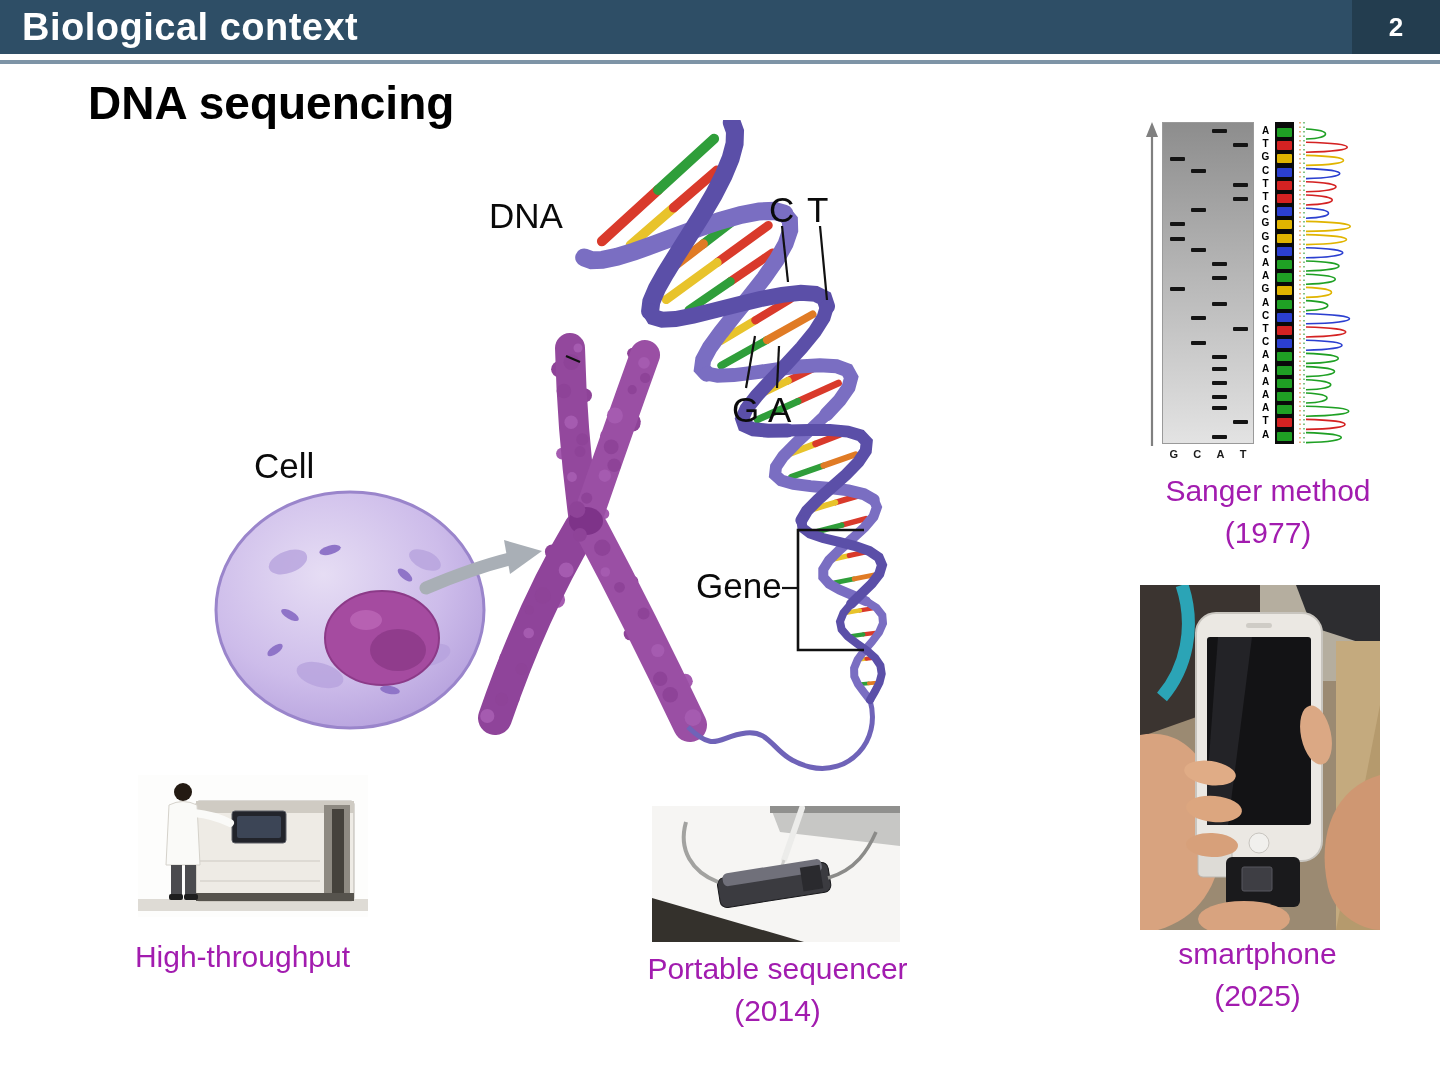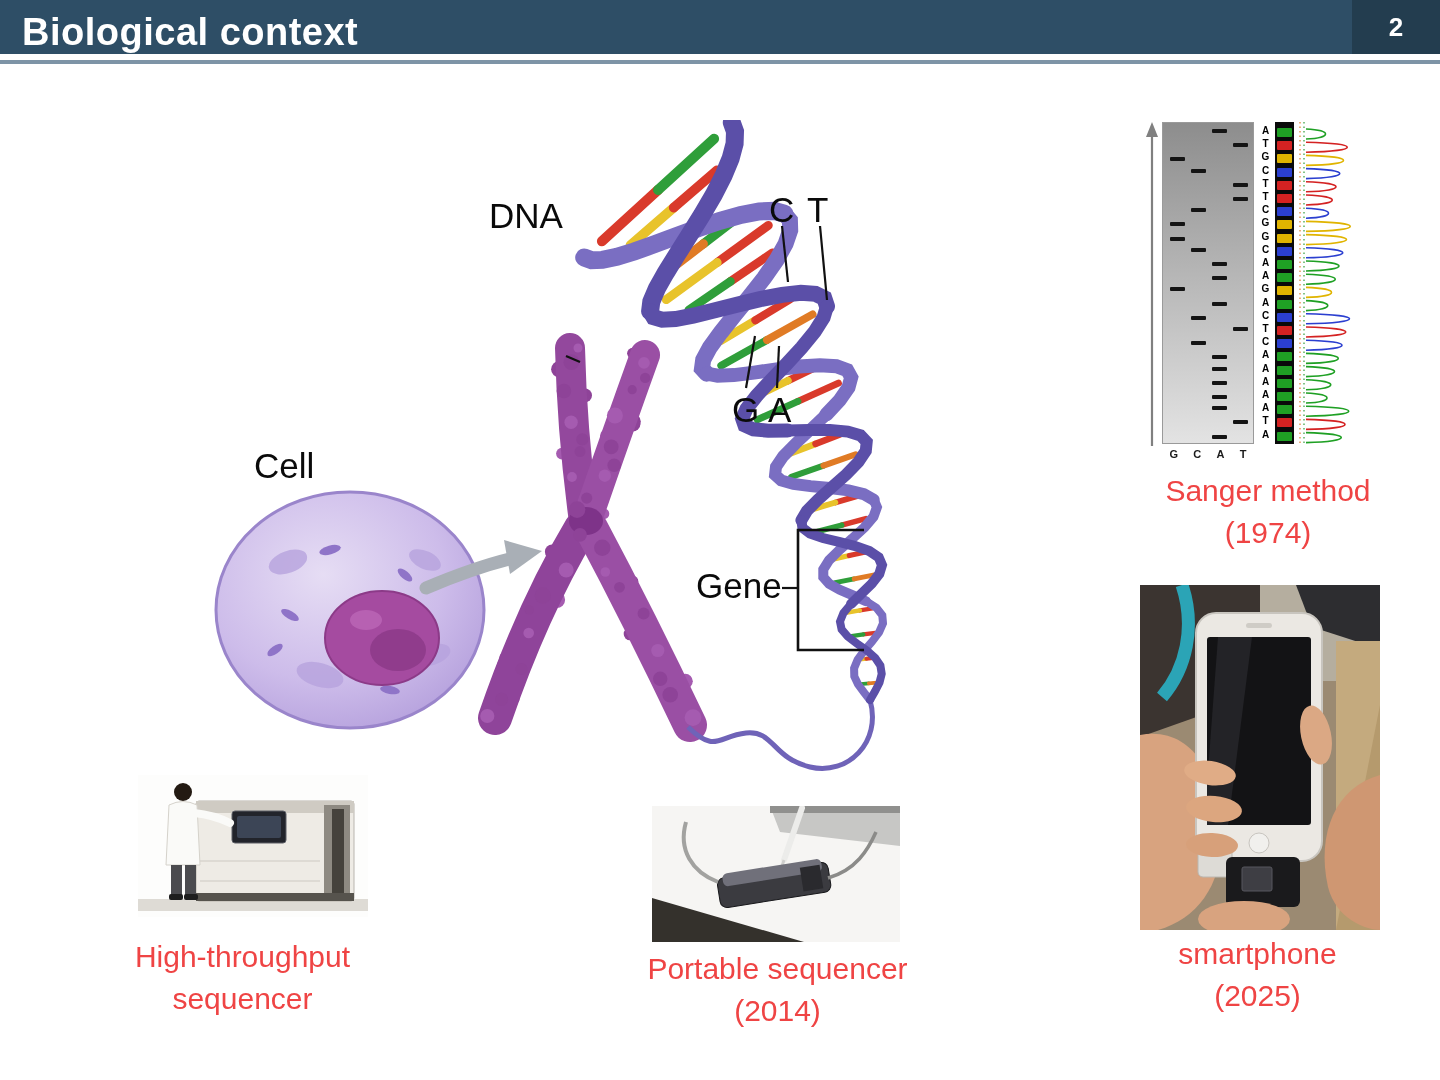--- a/index.html
+++ b/index.html
@@ -1,30 +1,30 @@
 <!DOCTYPE html>
 <html><head>
 <meta charset="utf-8">
 <style>
   *{margin:0;padding:0;box-sizing:border-box}
   html,body{width:1440px;height:1080px;background:#fff;
     font-family:"Liberation Sans","DejaVu Sans",sans-serif;color:#111;}
   #slide{position:relative;width:1440px;height:1080px;overflow:hidden;background:#fff}
 
   .hdr{position:absolute;left:0;top:0;width:1440px;height:54px;display:flex;
-       align-items:flex-end;justify-content:space-between;background:#2E4E66}
+       align-items:center;justify-content:space-between;background:#2E4E66}
   .hdr-title{padding-left:22px;font-size:38px;font-weight:bold;color:#fff;letter-spacing:.5px}
   .page-box{width:88px;height:54px;display:flex;align-items:center;justify-content:center;
        font-size:26px;font-weight:bold;color:#fff;background:#233D4F}
   .hdr-rule{position:absolute;left:0;top:60px;width:1440px;height:4px;background:#7E94A6}
 
   .slide-title{position:absolute;left:88px;top:76px;font-size:46px;font-weight:bold;color:#000}
 
   .lbl{position:absolute;font-size:35px;color:#0a0a0a;white-space:nowrap}
-  .cap{position:absolute;font-size:30px;line-height:42px;color:#ef4444;text-align:center}
+  .cap{position:absolute;font-size:30px;line-height:42px;color:#a21caf;text-align:center}
 
   .fig{position:absolute}
   .fig svg{display:block;width:100%;height:100%}
 
   
   #sanger{position:absolute;left:1136px;top:120px;width:264px;height:346px}
   #sanger .gel{position:absolute;left:26px;top:2px;width:92px;height:322px;
       background:linear-gradient(180deg,#8d8d8d 0%,#b4b4b4 45%,#e3e3e3 100%);
       border:1px solid #9a9a9a}
   #sanger .gelband{position:absolute;width:15px;height:4px;background:#141414;border-radius:1px}
@@ -44,20 +44,21 @@
 <div id="slide">
 
   <header class="hdr" style="background: rgb(46, 78, 102);">
     <div class="hdr-title">Biological context</div>
     <div class="page-box" style="background: rgb(35, 61, 79);">
       <span>2</span>
     </div>
   </header>
   <div class="hdr-rule" style="background: rgb(126, 148, 166);"></div>
 
+  <h1 class="slide-title">DNA sequencing</h1>
 
   <svg id="diagram" style="position:absolute;left:170px;top:120px;width:760px;height:670px" viewBox="0 -10 760 670">
     <defs>
       <radialGradient id="cellg" cx="40%" cy="35%" r="75%">
         <stop offset="0%" stop-color="#e6ddf4"></stop>
         <stop offset="60%" stop-color="#cdbcea"></stop>
         <stop offset="100%" stop-color="#b29ddb"></stop>
       </radialGradient>
     </defs>
 
@@ -345,21 +346,21 @@
         <path d="M10 244.6 C 48 245.6, 48 253.6, 10 254.6" stroke="#1FA024" fill="none" stroke-width="1.6"></path>
         <path d="M10 257.79999999999995 C 43 258.79999999999995, 43 266.79999999999995, 10 267.79999999999995" stroke="#1FA024" fill="none" stroke-width="1.6"></path>
         <path d="M10 271 C 38 272, 38 280, 10 281" stroke="#1FA024" fill="none" stroke-width="1.6"></path>
         <path d="M10 284.2 C 67 285.2, 67 293.2, 10 294.2" stroke="#1FA024" fill="none" stroke-width="1.6"></path>
         <path d="M10 297.4 C 62 298.4, 62 306.4, 10 307.4" stroke="#D42222" fill="none" stroke-width="1.6"></path>
         <path d="M10 310.59999999999997 C 57 311.59999999999997, 57 319.59999999999997, 10 320.59999999999997" stroke="#1FA024" fill="none" stroke-width="1.6"></path>
       </svg>
   </div>
   <div class="cap" style="left:1138px;top:470px;width:260px">
     <div>Sanger method</div>
-    <div>(1974)</div>
+    <div>(1977)</div>
   </div>
 
   <div class="fig" style="left:138px;top:775px;width:230px;height:142px">
     <svg viewBox="0 0 230 142">
       <rect width="230" height="142" fill="#fdfdfc"></rect>
       <rect x="0" y="124" width="230" height="12" fill="#dedbd5"></rect>
       <rect x="58" y="26" width="158" height="100" rx="3" fill="#eeebe5" stroke="#b9b5ae"></rect>
       <rect x="58" y="26" width="158" height="12" fill="#cfcbc3"></rect>
       <rect x="186" y="30" width="26" height="92" fill="#8e8a82"></rect>
       <rect x="194" y="34" width="12" height="84" fill="#45423c"></rect>
@@ -372,21 +373,20 @@
       <path d="M31 30 Q45 23 59 30 L62 90 L28 90 Z" fill="#fafaf8" stroke="#d5d2cb"></path>
       <path d="M56 38 Q76 40 92 48" stroke="#fafaf8" stroke-width="8" fill="none" stroke-linecap="round"></path>
       <rect x="33" y="90" width="11" height="30" fill="#4b4b4f"></rect>
       <rect x="47" y="90" width="11" height="30" fill="#4b4b4f"></rect>
       <rect x="31" y="119" width="14" height="6" rx="2" fill="#1e1e1e"></rect>
       <rect x="46" y="119" width="14" height="6" rx="2" fill="#1e1e1e"></rect>
     </svg>
   </div>
   <div class="cap" style="left:90px;top:936px;width:305px">
     <div>High-throughput</div>
-    <div>sequencer</div>
   </div>
 
   <div class="fig" style="left:652px;top:806px;width:248px;height:136px">
     <svg viewBox="0 0 248 136">
       <rect width="248" height="136" fill="#f6f5f3"></rect>
       <polygon points="118,0 248,0 248,40 128,26" fill="#c7c7c5"></polygon>
       <rect x="118" y="0" width="130" height="7" fill="#90908e"></rect>
       <path d="M150 2 L132 54" stroke="#ececea" stroke-width="6" stroke-linecap="round"></path>
       <path d="M132 54 L128 66" stroke="#cfcfcd" stroke-width="3"></path>
       <polygon points="0,92 152,136 0,136" fill="#34312c"></polygon>

